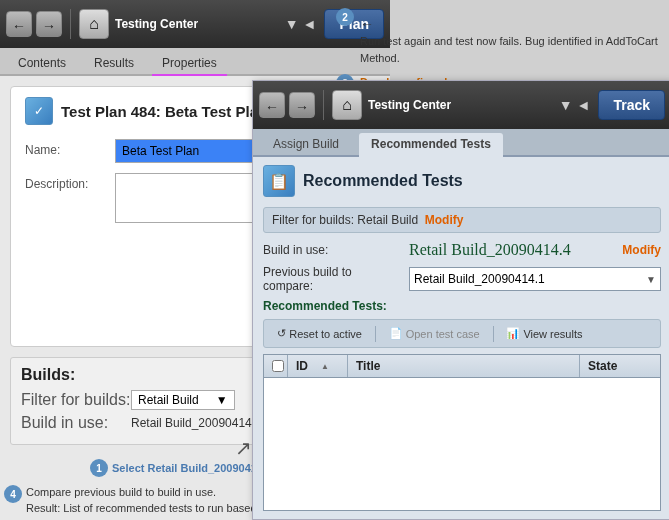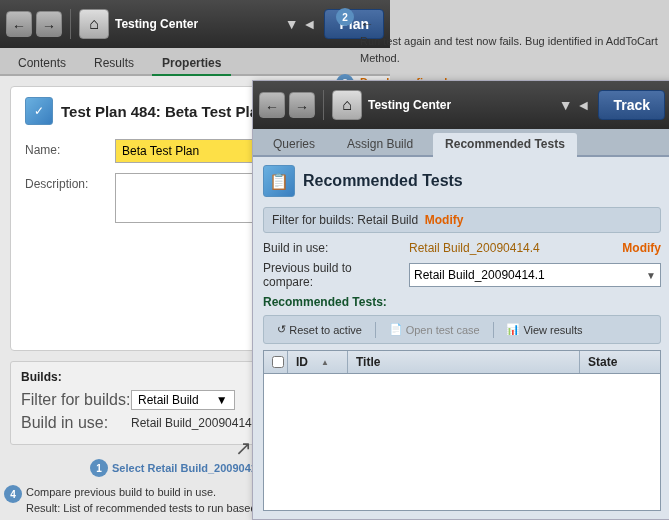--- a/index.html
+++ b/index.html
@@ -90,22 +90,22 @@
     }
     .left-tab {
       padding: 4px 10px;
       cursor: pointer;
       font-size: 12px;
       color: #333;
       border-bottom: 2px solid transparent;
       margin-bottom: -2px;
     }
     .left-tab.active {
-      font-weight: bold;
-      border-bottom: 2px solid #15803d;
+      font-weight: normal;
+      border-bottom: 2px solid #d946ef;
     }
 
     
     .test-plan-card {
       background: white;
       margin: 10px;
       border: 1px solid #ccc;
       border-radius: 4px;
       padding: 10px 14px;
       flex: 1;
@@ -146,21 +146,21 @@
       color: #555;
       padding-top: 4px;
       font-size: 12px;
     }
     .form-input {
       flex: 1;
       height: 24px;
       border: 1px solid #aaa;
       padding: 2px 6px;
       font-size: 12px;
-      background: #fde047;
+      background: #3b82f6;
     }
     .form-textarea {
       flex: 1;
       height: 50px;
       border: 1px solid #aaa;
       padding: 4px 6px;
       font-size: 12px;
       background: white;
       resize: none;
     }
@@ -169,21 +169,21 @@
     .builds-section {
       background: #f0f0f0;
       border: 1px solid #ccc;
       margin: 0 10px 10px;
       padding: 8px 10px;
       border-radius: 3px;
       position: relative;
     }
     .builds-title {
       font-weight: bold;
-      font-size: 12px;
+      font-size: 16px;
       margin-bottom: 6px;
       color: #222;
     }
     .builds-row {
       display: flex;
       align-items: center;
       margin-bottom: 4px;
     }
     .builds-row-label {
       width: 110px;
@@ -343,23 +343,24 @@
       margin-bottom: 6px;
       gap: 6px;
     }
     .field-label {
       width: 140px;
       font-size: 12px;
       color: #333;
       flex-shrink: 0;
     }
     .field-value {
-      font-size: 12px;
-      color: #a16207;
-      flex: 1;
+      font-size: 16px;
+      color: #14532d;
+      flex: 1;
+      font-family: Liberation Serif, serif;
     }
     .field-link {
       color: #e06000;
       font-weight: bold;
       cursor: pointer;
       font-size: 12px;
       margin-left: 4px;
     }
     .field-dropdown {
       flex: 1;
@@ -563,21 +564,20 @@
     <div class="toolbar-btn">→</div>
     <div class="toolbar-sep"></div>
     <div class="toolbar-home">⌂</div>
     <span class="toolbar-title">Testing Center</span>
     <span class="toolbar-arrow">▼</span>
     <span class="toolbar-arrow">◄</span>
     <div class="track-badge">Track</div>
   </div>
 
   <div class="right-tabs">
-    <div class="right-tab">Queries</div>
     <div class="right-tab">Assign Build</div>
     <div class="right-tab active">Recommended Tests</div>
   </div>
 
   <div class="right-content">
 
     <div class="rec-header">
       <div class="rec-icon">📋</div>
       <span class="rec-title">Recommended Tests</span>
     </div>

